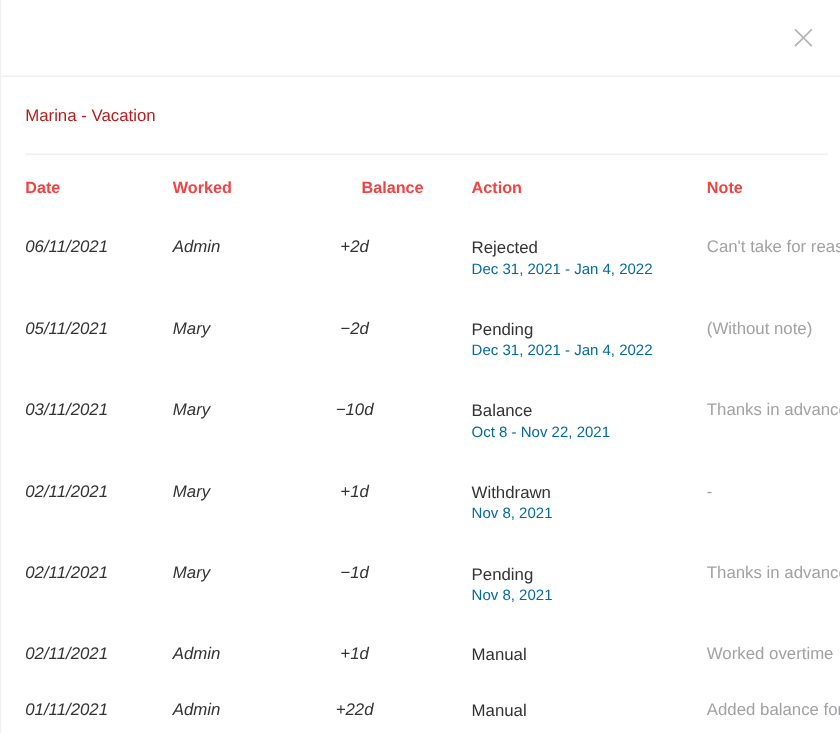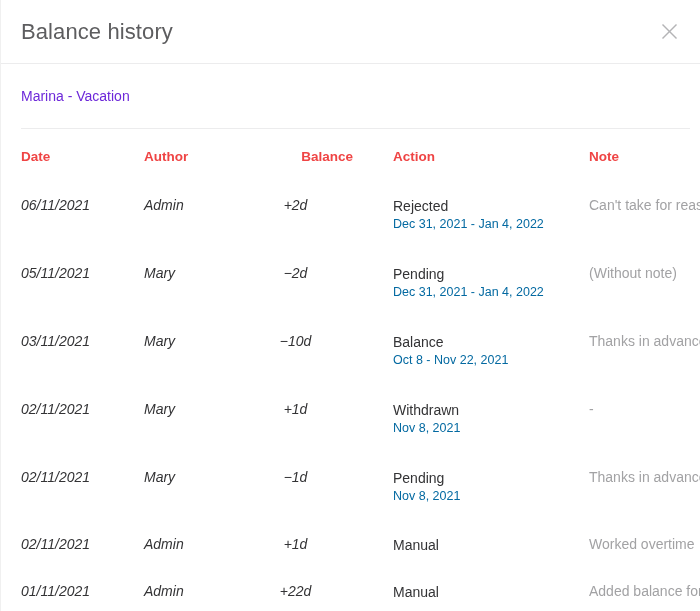--- a/index.html
+++ b/index.html
@@ -58,21 +58,21 @@
   
   .subtitle-row {
     height: 64px;
     display: flex;
     align-items: center;
     padding: 0 20px;
     box-sizing: border-box;
   }
   .subtitle-text {
     font-size: 14px;
-    color: #6d28d9;
+    color: #b91c1c;
     line-height: 1;
     text-align: right;
   }
   .subtitle-divider {
     height: 1px;
     background: #ececed;
     margin: 0 10px 0 20px;
   }
 
   
@@ -127,41 +127,40 @@
     line-height: 17px;
   }
   .balance-text { color: #333335; text-align: center; }
 </style>
 </head>
 <body>
 
 <div id="app">
 
   <div class="modal-header">
-    <div class="modal-title">Balance history</div>
     <button class="close-btn">
       <span>
         <svg width="17" height="17" viewBox="0 0 17 17" aria-hidden="true">
           <line x1="1.5" y1="1.5" x2="15.5" y2="15.5" stroke="#b4b4b6" stroke-width="1.4"></line>
           <line x1="15.5" y1="1.5" x2="1.5" y2="15.5" stroke="#b4b4b6" stroke-width="1.4"></line>
         </svg>
       </span>
     </button>
   </div>
 
   <div class="subtitle-row">
     <span class="subtitle-text">Marina - Vacation</span>
   </div>
   <div class="subtitle-divider"></div>
 
   <table class="history-table">
     <thead>
       <tr>
         <th class="col-date">Date</th>
-        <th class="col-author">Author</th>
+        <th class="col-author">Worked</th>
         <th class="col-balance">Balance</th>
         <th class="col-action">Action</th>
         <th class="col-note">Note</th>
       </tr>
     </thead>
     <tbody id="table-body">
         <tr>
           <td class="col-date">
             <div class="cell-line">06/11/2021</div>
           </td>

